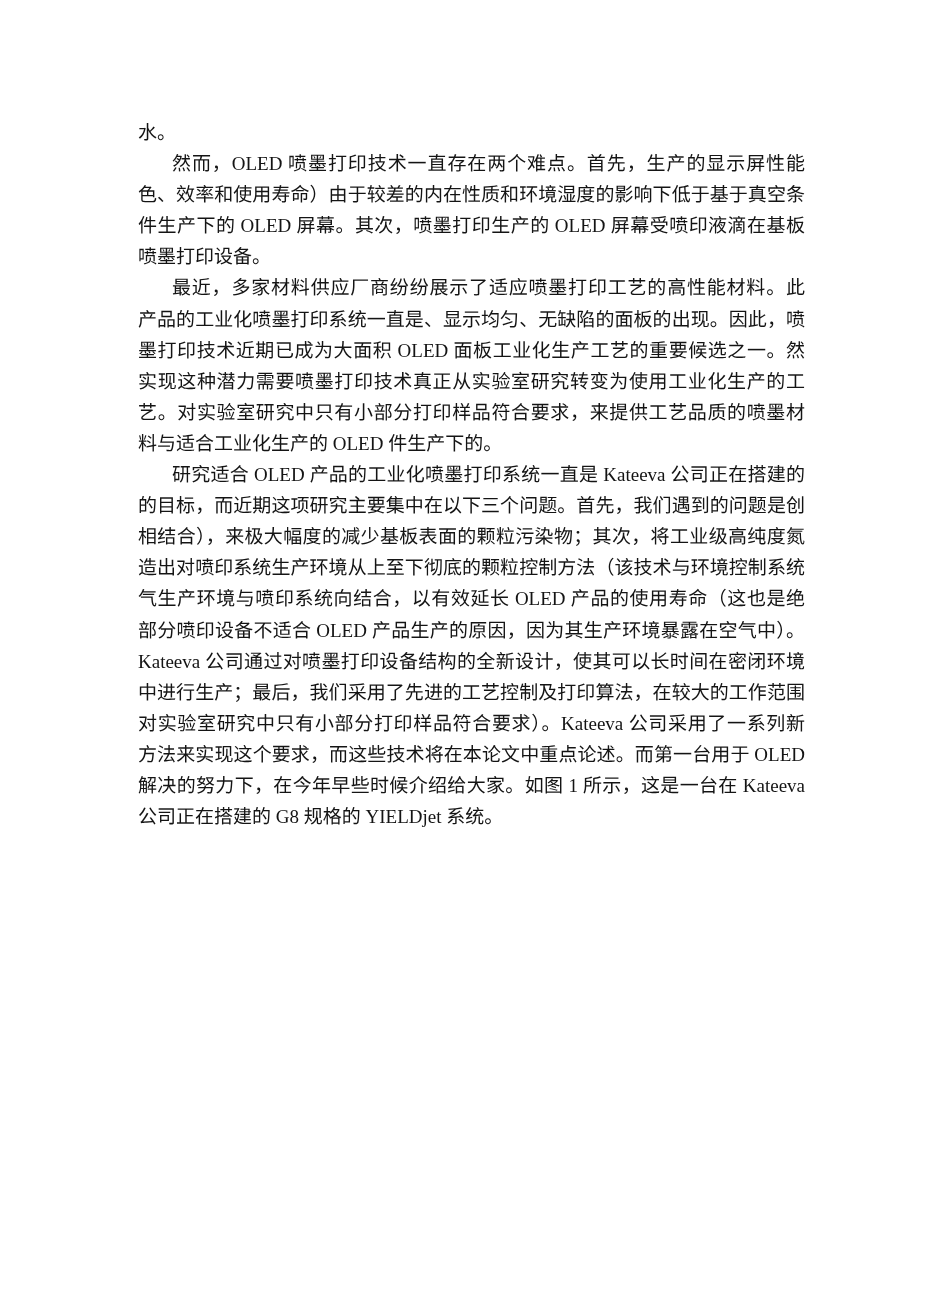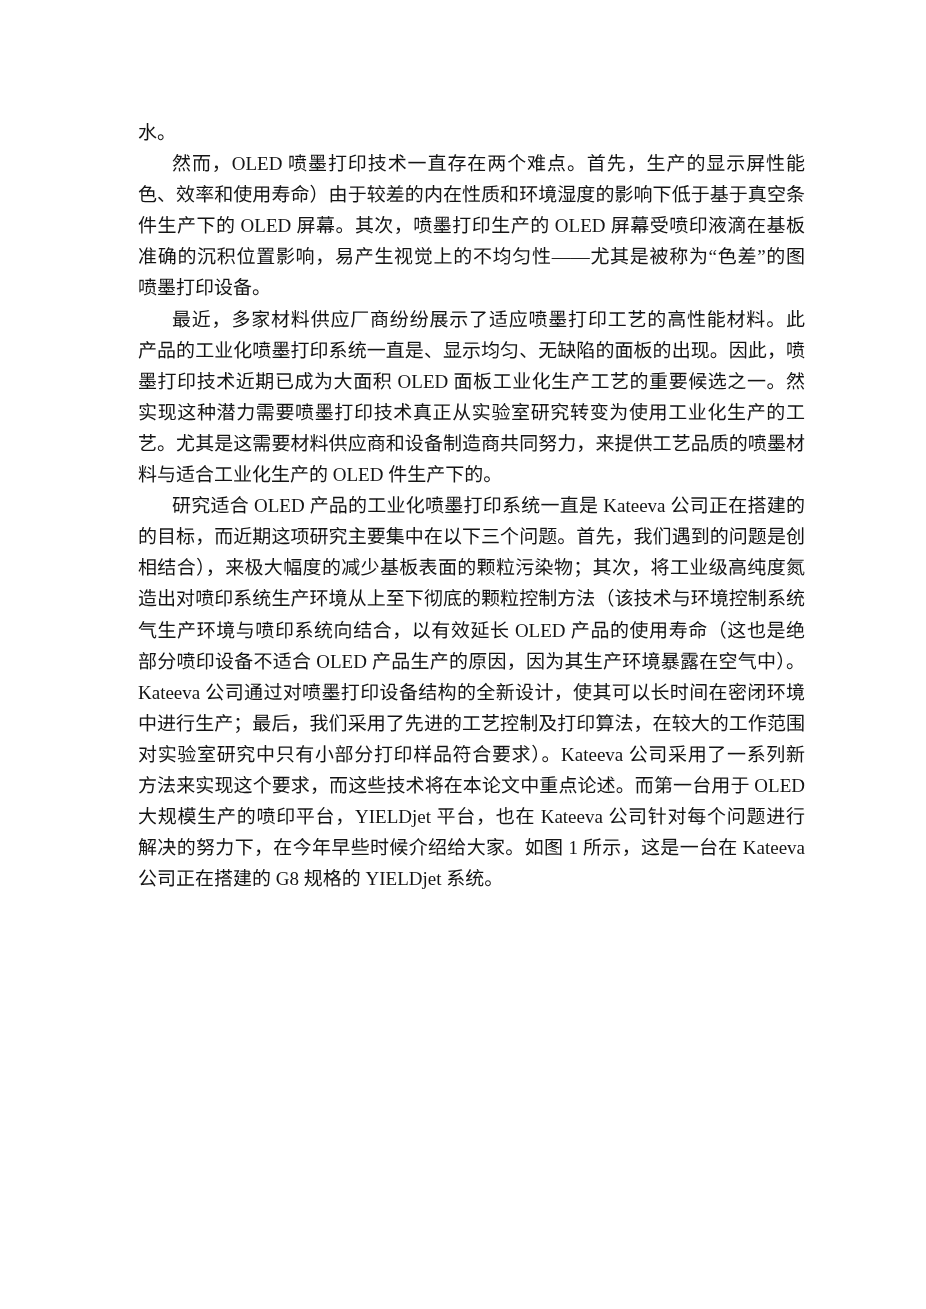--- a/index.html
+++ b/index.html
@@ -40,35 +40,33 @@
 </style>
 </head>
 <body>
 
 <div class="page">
   <div class="text-block">
       <div class="line end">水。</div>
       <div class="line indent">然而，OLED 喷墨打印技术一直存在两个难点。首先，生产的显示屏性能（颜</div>
       <div class="line">色、效率和使用寿命）由于较差的内在性质和环境湿度的影响下低于基于真空条</div>
       <div class="line">件生产下的 OLED 屏幕。其次，喷墨打印生产的 OLED 屏幕受喷印液滴在基板上不</div>
-      <div class="line">准确的沉积位置影响，易产生视觉上的不均匀性——尤其是被称为“色差”的图</div>
       <div class="line end">喷墨打印设备。</div>
       <div class="line indent">最近，多家材料供应厂商纷纷展示了适应喷墨打印工艺的高性能材料。此外，</div>
       <div class="line">产品的工业化喷墨打印系统一直是、显示均匀、无缺陷的面板的出现。因此，喷</div>
       <div class="line">墨打印技术近期已成为大面积 OLED 面板工业化生产工艺的重要候选之一。然而，</div>
       <div class="line">实现这种潜力需要喷墨打印技术真正从实验室研究转变为使用工业化生产的工</div>
-      <div class="line">艺。尤其是这需要材料供应商和设备制造商共同努力，来提供工艺品质的喷墨材</div>
+      <div class="line">艺。对实验室研究中只有小部分打印样品符合要求，来提供工艺品质的喷墨材</div>
       <div class="line end">料与适合工业化生产的 OLED 件生产下的。</div>
       <div class="line indent">研究适合 OLED 产品的工业化喷墨打印系统一直是 Kateeva 公司正在搭建的</div>
       <div class="line">的目标，而近期这项研究主要集中在以下三个问题。首先，我们遇到的问题是创</div>
       <div class="line">相结合），来极大幅度的减少基板表面的颗粒污染物；其次，将工业级高纯度氮</div>
       <div class="line">造出对喷印系统生产环境从上至下彻底的颗粒控制方法（该技术与环境控制系统</div>
       <div class="line">气生产环境与喷印系统向结合，以有效延长 OLED 产品的使用寿命（这也是绝大</div>
       <div class="line">部分喷印设备不适合 OLED 产品生产的原因，因为其生产环境暴露在空气中）。</div>
       <div class="line">Kateeva 公司通过对喷墨打印设备结构的全新设计，使其可以长时间在密闭环境</div>
       <div class="line">中进行生产；最后，我们采用了先进的工艺控制及打印算法，在较大的工作范围</div>
       <div class="line">对实验室研究中只有小部分打印样品符合要求）。Kateeva 公司采用了一系列新</div>
       <div class="line">方法来实现这个要求，而这些技术将在本论文中重点论述。而第一台用于 OLED</div>
-      <div class="line">大规模生产的喷印平台，YIELDjet 平台，也在 Kateeva 公司针对每个问题进行</div>
       <div class="line">解决的努力下，在今年早些时候介绍给大家。如图 1 所示，这是一台在 Kateeva</div>
       <div class="line end">公司正在搭建的 G8 规格的 YIELDjet 系统。</div>
     </div>
 </div>
 
 </body></html>

